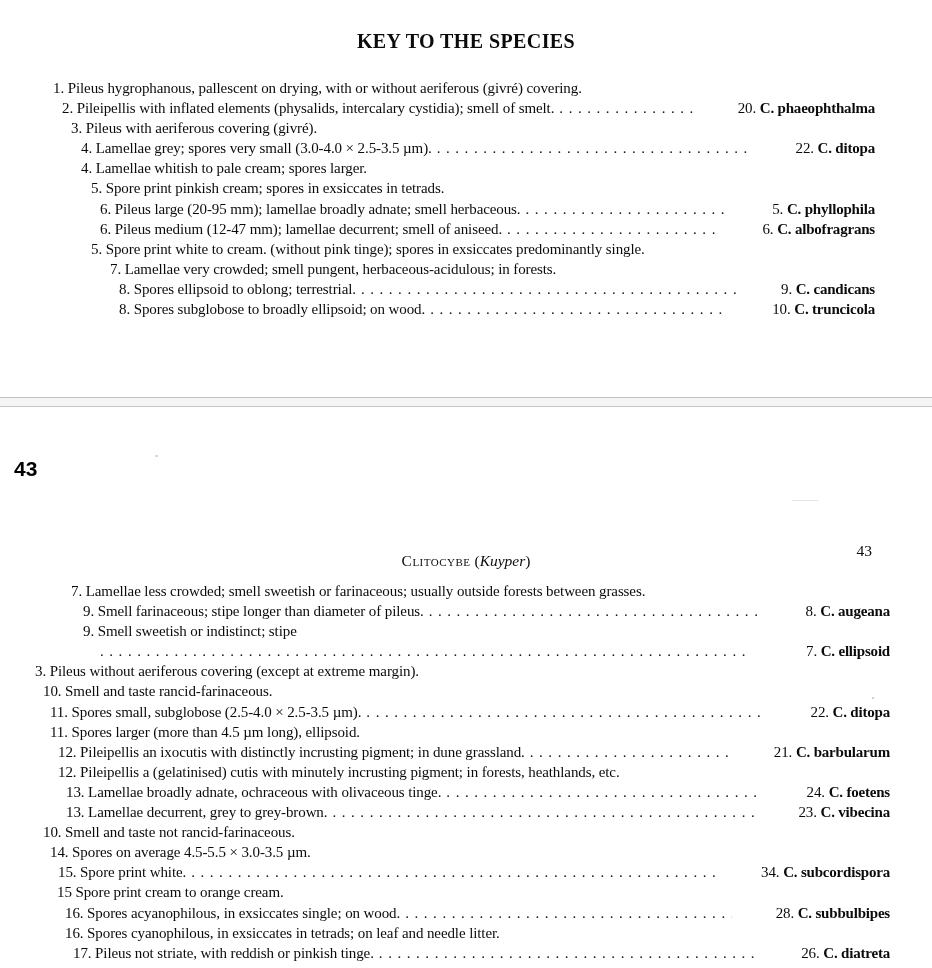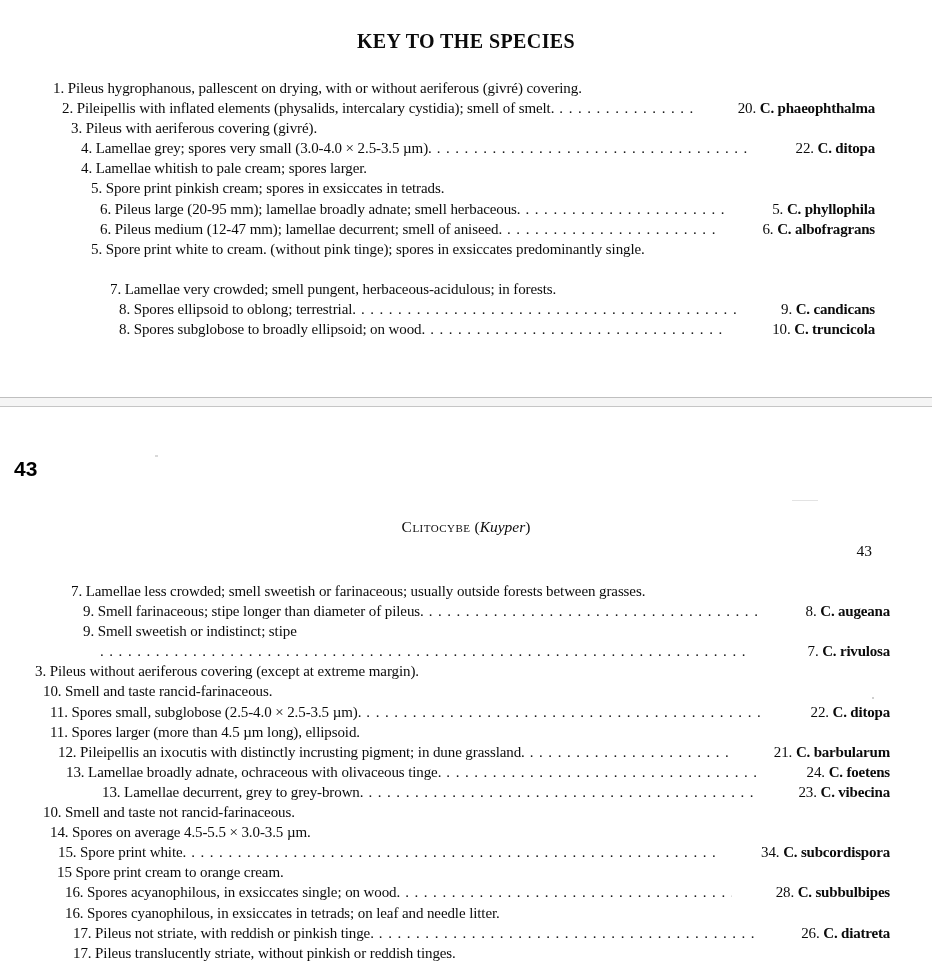--- a/index.html
+++ b/index.html
@@ -39,21 +39,21 @@
     background:#f5f5f5;
     border-top:1px solid #bfbfbf;border-bottom:1px solid #c6c6c6;
   }
   .page-label{
     position:absolute;left:14px;top:457px;
     font-family:"Liberation Sans","DejaVu Sans",sans-serif;
     font-weight:bold;font-size:21px;color:#000;
   }
   
   .running-head{
-    position:absolute;top:518px;left:0;width:932px;height:20px;
+    position:absolute;top:552px;left:0;width:932px;height:20px;
     text-align:center;font-size:15.5px;
   }
   .genus-name{font-variant:small-caps;letter-spacing:.5px;}
   .authority{font-style:italic;}
   .corner-pagenum{
     position:absolute;top:542px;right:60px;font-size:15.5px;
   }
   
   .speck{position:absolute;background:#d9d9d9;}
   .speck.s1{left:155px;top:455px;width:3px;height:2px;}
@@ -94,21 +94,21 @@
       <span class="ref-group"><span>5. </span><span class="species">C. phyllophila</span></span>
     </div>
     <div class="key-line" style="padding-left: 100px;">
       <span class="line-text">6. Pileus medium (12-47 mm); lamellae decurrent; smell of aniseed.</span>
       <span class="leader">. . . . . . . . . . . . . . . . . . . . . . . . . . . . . . . . . . . . . . . . . . . . . . . . . . . . . . . . . . . . . . . . . . . . . . </span>
       <span class="ref-group"><span>6. </span><span class="species">C. albofragrans</span></span>
     </div>
     <div class="key-line" style="padding-left: 91px;">
       <span class="line-text">5. Spore print white to cream. (without pink tinge); spores in exsiccates predominantly single.</span>
     </div>
-    <div class="key-line" style="padding-left: 110px; margin-top: 20px;">
+    <div class="key-line" style="padding-left: 110px;">
       <span class="line-text">7. Lamellae very crowded; smell pungent, herbaceous-acidulous; in forests.</span>
     </div>
     <div class="key-line" style="padding-left: 119px;">
       <span class="line-text">8. Spores ellipsoid to oblong; terrestrial.</span>
       <span class="leader">. . . . . . . . . . . . . . . . . . . . . . . . . . . . . . . . . . . . . . . . . . . . . . . . . . . . . . . . . . . . . . . . . . . . . . </span>
       <span class="ref-group"><span>9. </span><span class="species">C. candicans</span></span>
     </div>
     <div class="key-line" style="padding-left: 119px;">
       <span class="line-text">8. Spores subglobose to broadly ellipsoid; on wood.</span>
       <span class="leader">. . . . . . . . . . . . . . . . . . . . . . . . . . . . . . . . . . . . . . . . . . . . . . . . . . . . . . . . . . . . . . . . . . . . . . </span>
@@ -135,47 +135,50 @@
     <div class="key-line" style="padding-left: 83px;">
       <span class="line-text">9. Smell farinaceous; stipe longer than diameter of pileus.</span>
       <span class="leader">. . . . . . . . . . . . . . . . . . . . . . . . . . . . . . . . . . . . . . . . . . . . . . . . . . . . . . . . . . . . . . . . . . . . . . </span>
       <span class="ref-group"><span>8. </span><span class="species">C. augeana</span></span>
     </div>
     <div class="key-line" style="padding-left: 83px;">
       <span class="line-text">9. Smell sweetish or indistinct; stipe</span>
     </div>
     <div class="key-line" style="padding-left: 95px;">
       <span class="leader">. . . . . . . . . . . . . . . . . . . . . . . . . . . . . . . . . . . . . . . . . . . . . . . . . . . . . . . . . . . . . . . . . . . . . . </span>
-      <span class="ref-group"><span>7. </span><span class="species">C. rivulosa</span></span>
+      <span class="ref-group"><span>7. </span><span class="species">C. ellipsoid</span></span>
     </div>
     <div class="key-line" style="padding-left: 35px;">
       <span class="line-text">3. Pileus without aeriferous covering (except at extreme margin).</span>
     </div>
     <div class="key-line" style="padding-left: 43px;">
       <span class="line-text">10. Smell and taste rancid-farinaceous.</span>
     </div>
     <div class="key-line" style="padding-left: 50px;">
       <span class="line-text">11. Spores small, subglobose (2.5-4.0 × 2.5-3.5 µm).</span>
       <span class="leader">. . . . . . . . . . . . . . . . . . . . . . . . . . . . . . . . . . . . . . . . . . . . . . . . . . . . . . . . . . . . . . . . . . . . . . </span>
       <span class="ref-group"><span>22. </span><span class="species">C. ditopa</span></span>
     </div>
     <div class="key-line" style="padding-left: 50px;">
       <span class="line-text">11. Spores larger (more than 4.5 µm long), ellipsoid.</span>
     </div>
     <div class="key-line" style="padding-left: 58px;">
       <span class="line-text">12. Pileipellis an ixocutis with distinctly incrusting pigment; in dune grassland.</span>
       <span class="leader">. . . . . . . . . . . . . . . . . . . . . . . . . . . . . . . . . . . . . . . . . . . . . . . . . . . . . . . . . . . . . . . . . . . . . . </span>
       <span class="ref-group"><span>21. </span><span class="species">C. barbularum</span></span>
     </div>
+    <div class="key-line" style="padding-left: 58px;">
+      <span class="line-text">12. Pileipellis a (gelatinised) cutis with minutely incrusting pigment; in forests, heathlands, etc.</span>
+    </div>
     <div class="key-line" style="padding-left: 66px;">
       <span class="line-text">13. Lamellae broadly adnate, ochraceous with olivaceous tinge.</span>
       <span class="leader">. . . . . . . . . . . . . . . . . . . . . . . . . . . . . . . . . . . . . . . . . . . . . . . . . . . . . . . . . . . . . . . . . . . . . . </span>
       <span class="ref-group"><span>24. </span><span class="species">C. foetens</span></span>
     </div>
-    <div class="key-line" style="padding-left: 102px;">
+    <div class="key-line" style="padding-left: 66px;">
       <span class="line-text">13. Lamellae decurrent, grey to grey-brown.</span>
       <span class="leader">. . . . . . . . . . . . . . . . . . . . . . . . . . . . . . . . . . . . . . . . . . . . . . . . . . . . . . . . . . . . . . . . . . . . . . </span>
       <span class="ref-group"><span>23. </span><span class="species">C. vibecina</span></span>
     </div>
     <div class="key-line" style="padding-left: 43px;">
       <span class="line-text">10. Smell and taste not rancid-farinaceous.</span>
     </div>
     <div class="key-line" style="padding-left: 50px;">
       <span class="line-text">14. Spores on average 4.5-5.5 × 3.0-3.5 µm.</span>
     </div>

